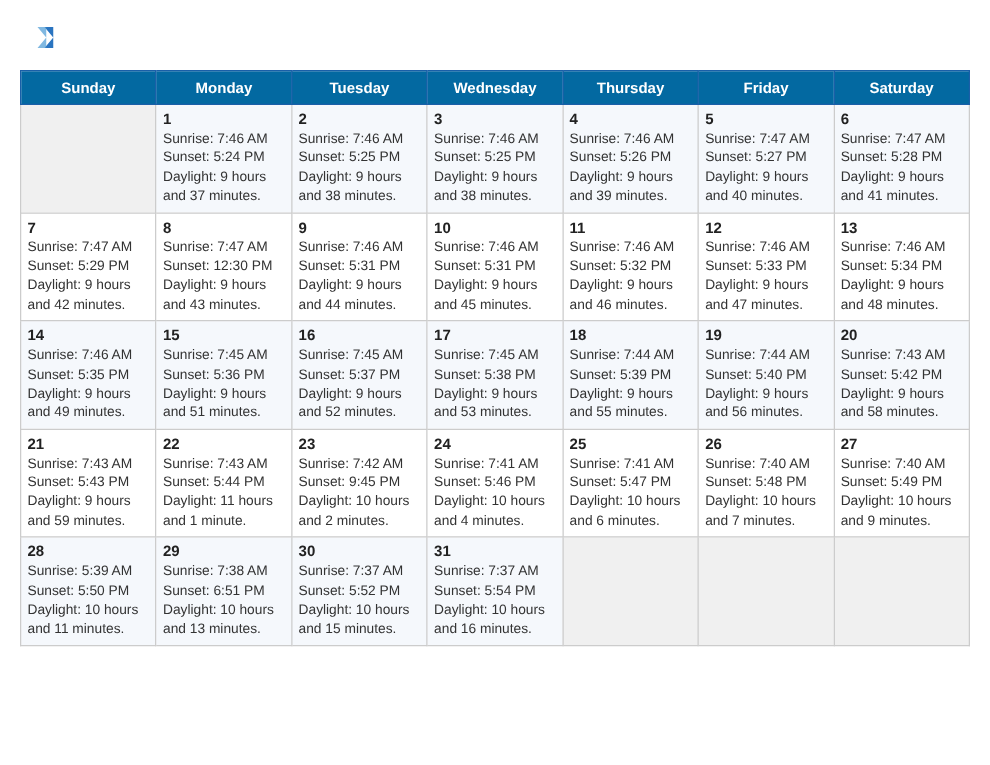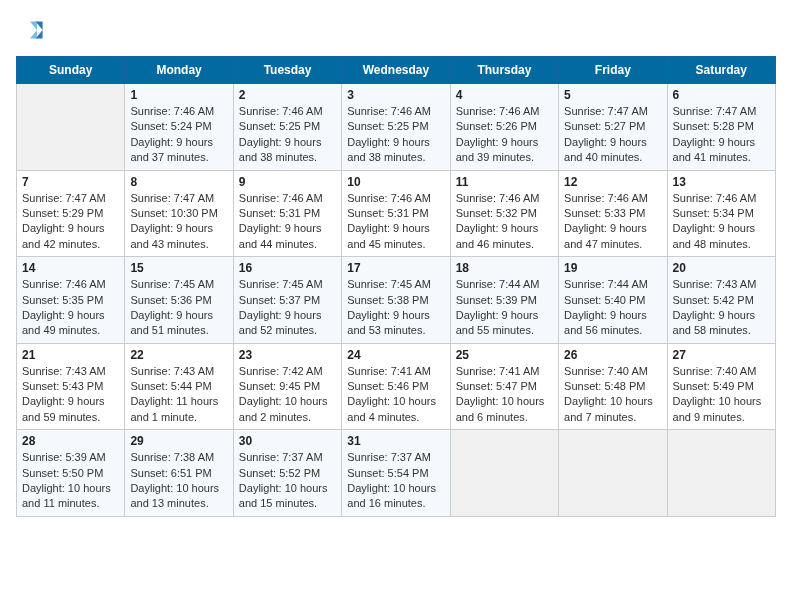--- a/index.html
+++ b/index.html
@@ -179,21 +179,21 @@
           <div class="day-info">
             <div>Sunrise: 7:47 AM</div>
             <div>Sunset: 5:29 PM</div>
             <div>Daylight: 9 hours and 42 minutes.</div>
           </div>
         </td>
         <td>
           <div class="day-number">8</div>
           <div class="day-info">
             <div>Sunrise: 7:47 AM</div>
-            <div>Sunset: 10:30 PM</div>
+            <div>Sunset: 12:30 PM</div>
             <div>Daylight: 9 hours and 43 minutes.</div>
           </div>
         </td>
         <td>
           <div class="day-number">9</div>
           <div class="day-info">
             <div>Sunrise: 7:46 AM</div>
             <div>Sunset: 5:31 PM</div>
             <div>Daylight: 9 hours and 44 minutes.</div>
           </div>

